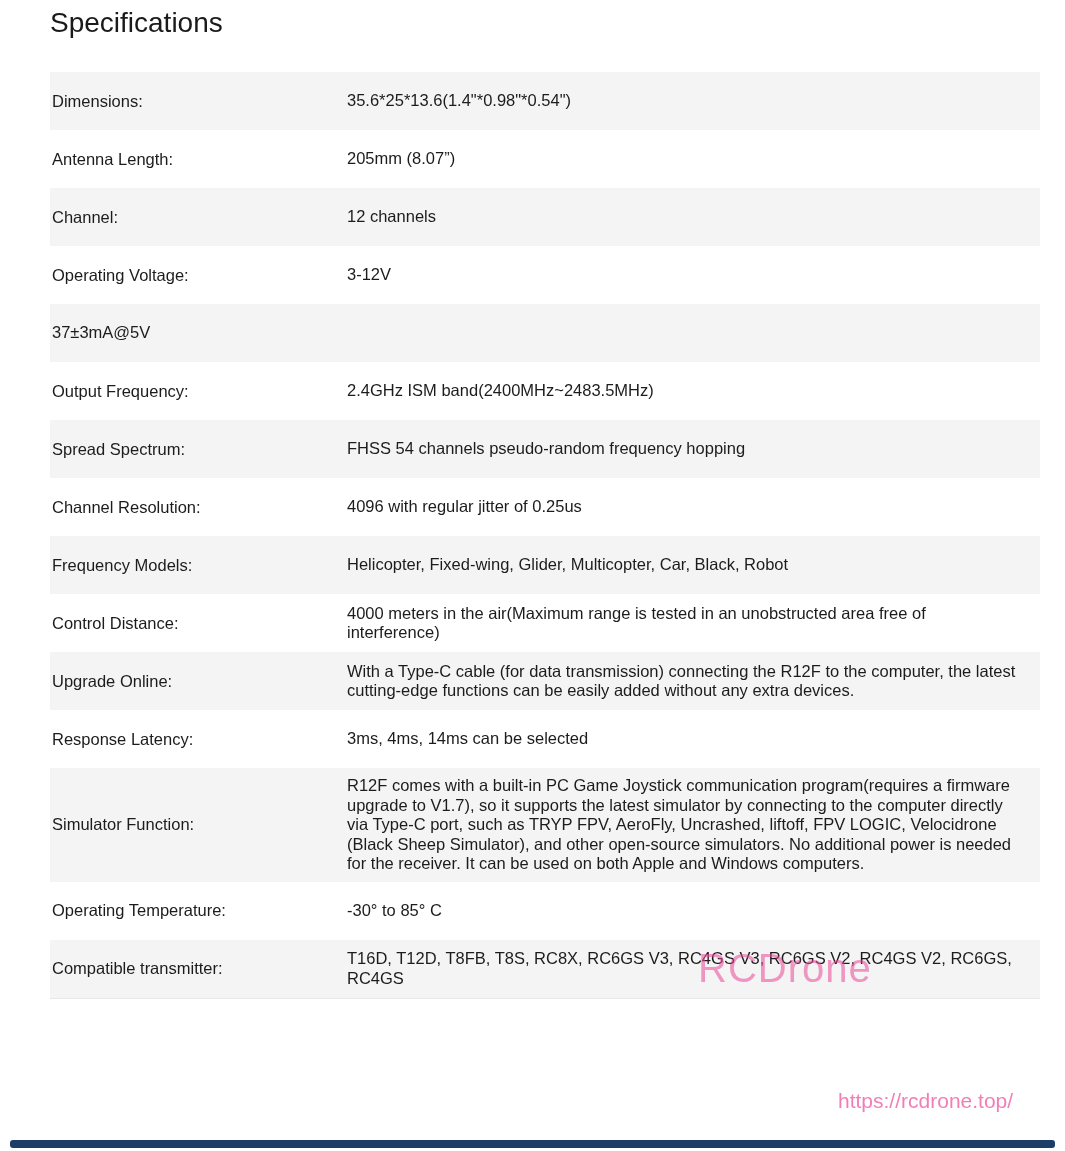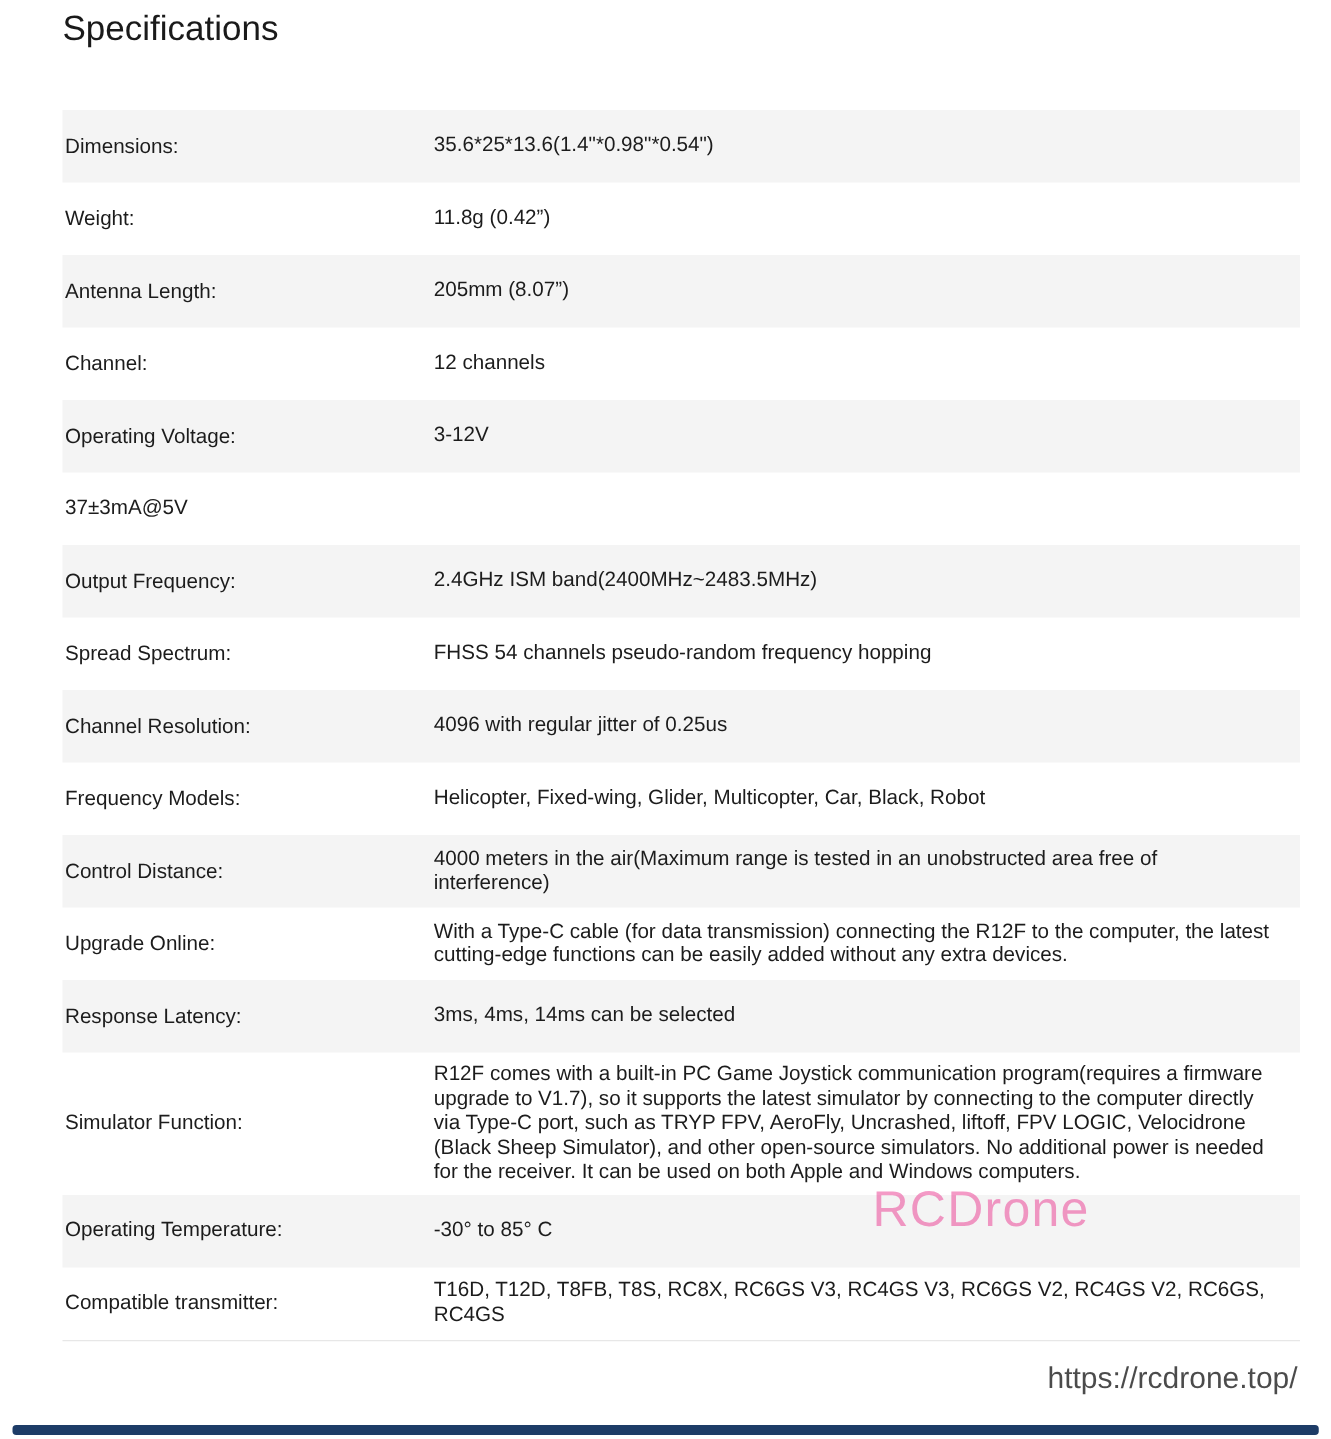--- a/index.html
+++ b/index.html
@@ -12,21 +12,21 @@
     font-family: "Liberation Sans", "DejaVu Sans", sans-serif;
     color: #1c1c1c;
     overflow: hidden;
   }
   .page { padding: 6px 25px 0 50px; }
   .page-title {
     font-size: 28px;
     font-weight: 500;
     color: #1a1a1a;
     line-height: 34px;
-    margin-bottom: 48px;
+    margin-bottom: 32px;
   }
   .spec-table {
     width: 990px;
     border-bottom: 1px solid #e7e7e7;
   }
   .row {
     display: flex;
     align-items: center;
     min-height: 58px;
     padding: 8px 10px 8px 2px;
@@ -53,22 +53,22 @@
     letter-spacing: 1px;
     color: #ec4899;
     opacity: 0.55;
     pointer-events: none;
     white-space: nowrap;
   }
   .wm-url {
     position: absolute;
     left: 838px;
     top: 1089px;
-    font-size: 24px;
-    color: #000000;
+    font-size: 21px;
+    color: #ec4899;
     opacity: 0.7;
     pointer-events: none;
     white-space: nowrap;
   }
   .bottom-bar {
     position: absolute;
     left: 10px;
     top: 1140px;
     width: 1045px;
     height: 8px;
@@ -80,24 +80,20 @@
 <body>
 
 <div class="page">
   <h1 class="page-title">Specifications</h1>
   <div class="spec-table" id="spec-table">
   <div class="row">
     <div class="label">Dimensions:</div>
     <div class="value">35.6*25*13.6(1.4"*0.98"*0.54")</div>
   </div>
 
-  <div class="row">
-    <div class="label">Weight:</div>
-    <div class="value">11.8g (0.42”)</div>
-  </div>
 
   <div class="row">
     <div class="label">Antenna Length:</div>
     <div class="value">205mm (8.07”)</div>
   </div>
 
   <div class="row">
     <div class="label">Channel:</div>
     <div class="value">12 channels</div>
   </div>

